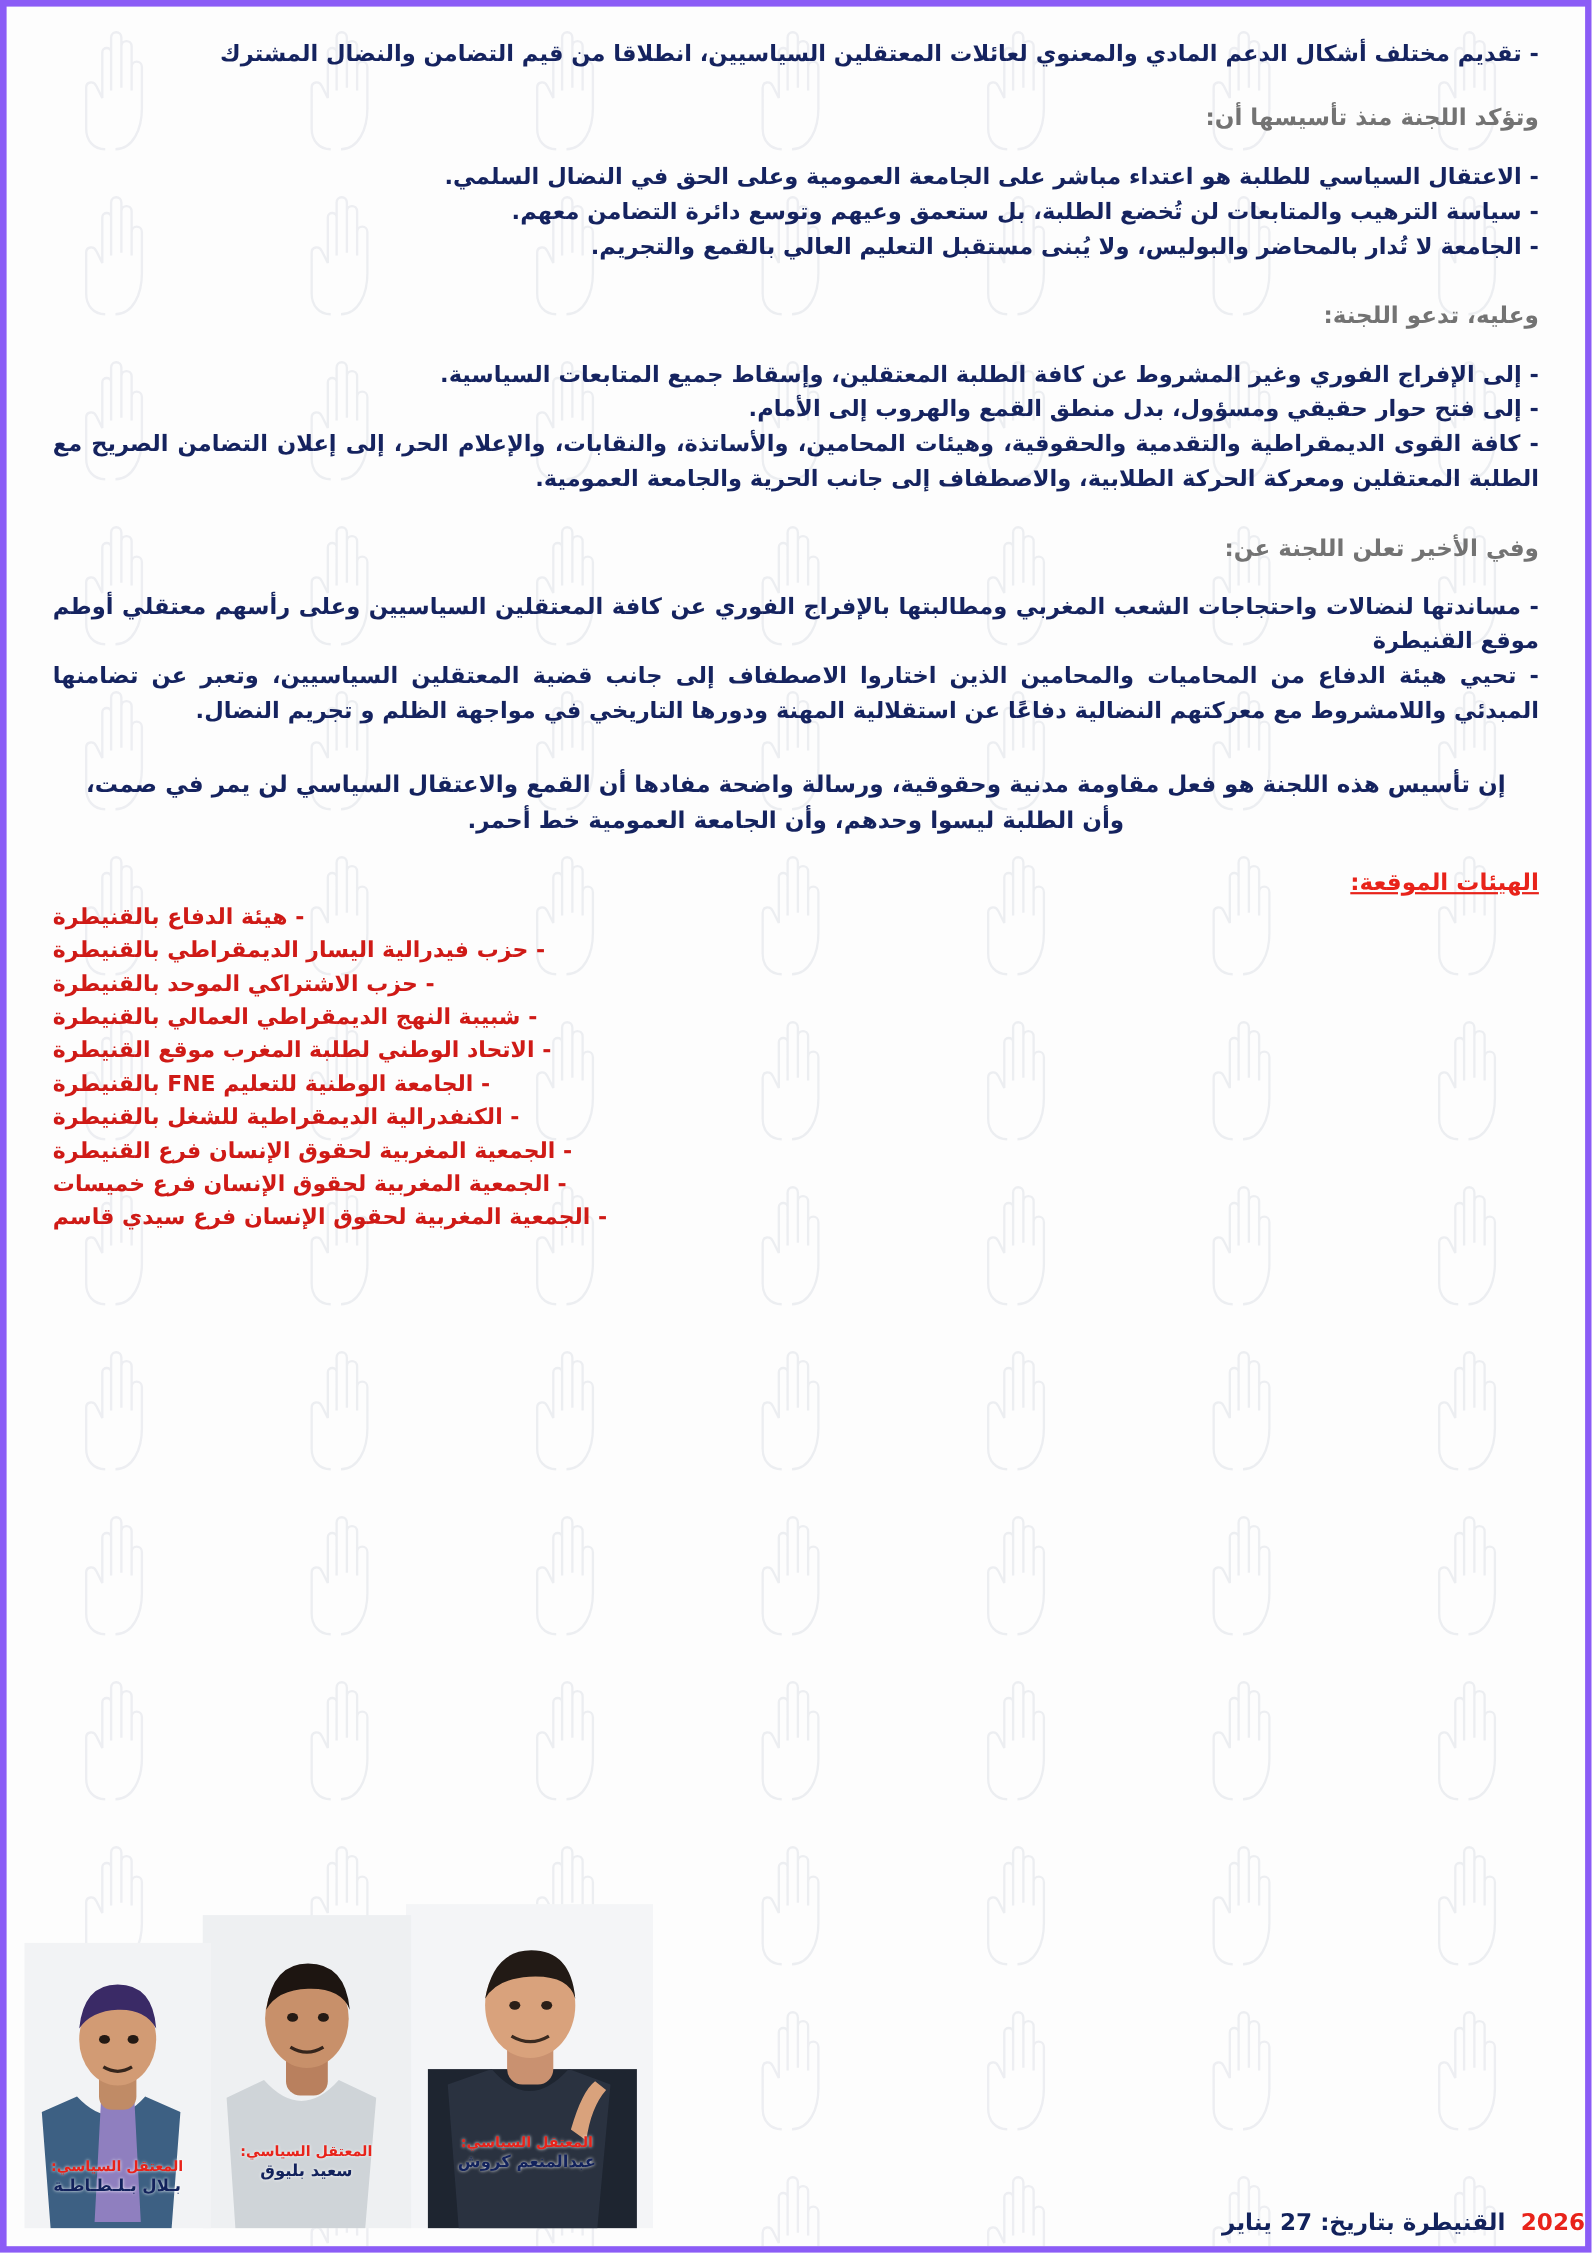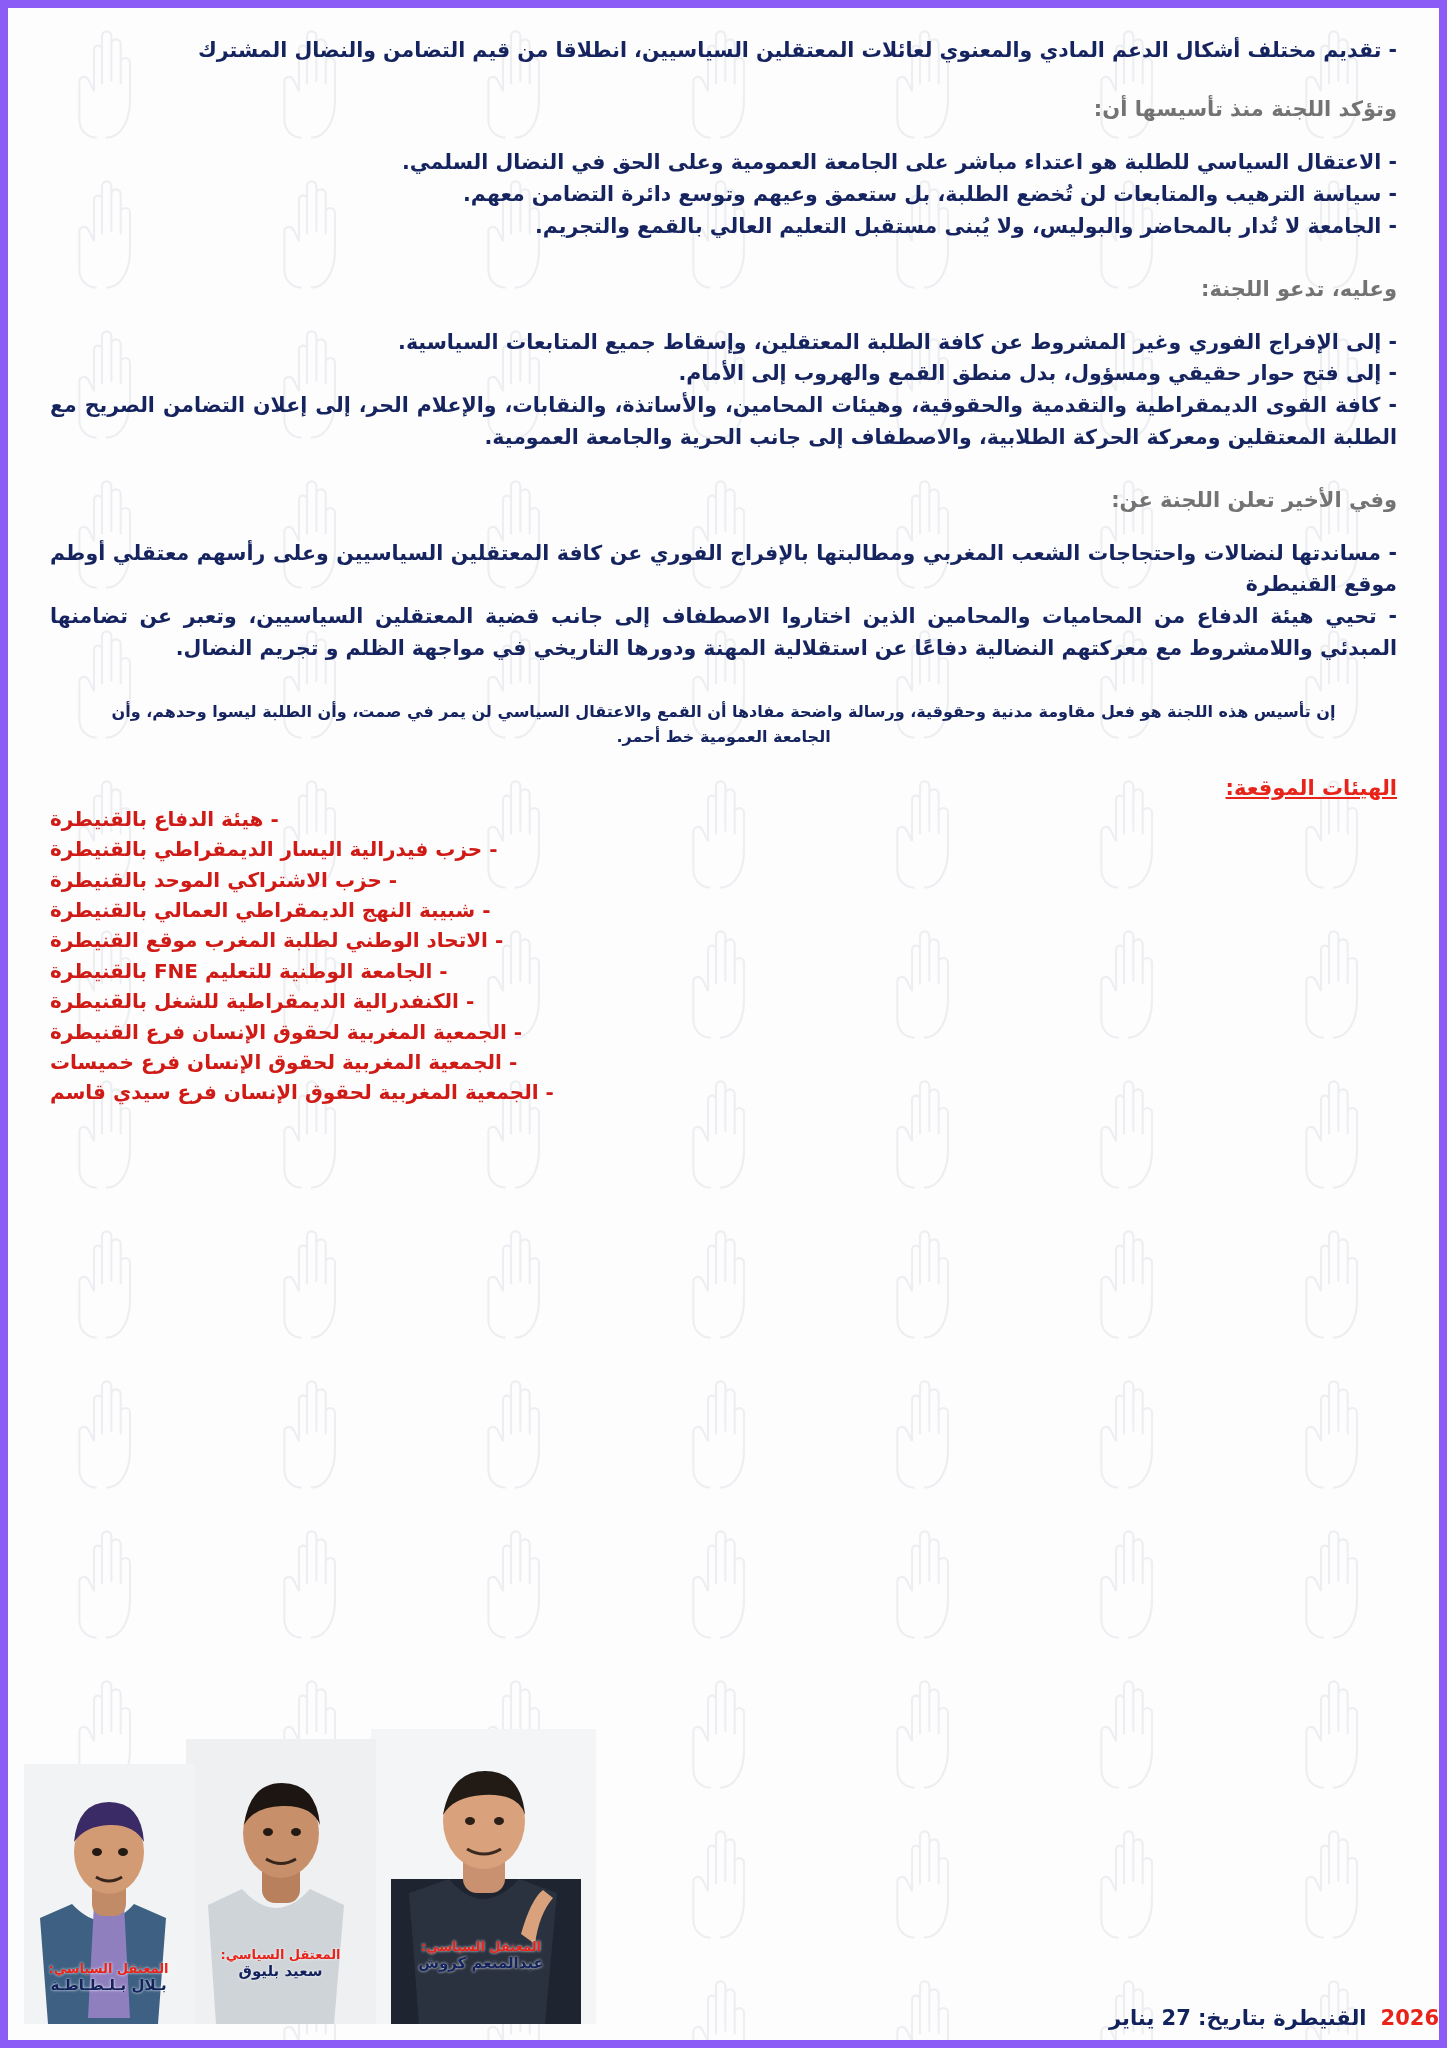--- a/index.html
+++ b/index.html
@@ -5,21 +5,21 @@
   html,body{margin:0;padding:0;}
   body{
     width:1447px;height:2048px;
     background:#ffffff;
     font-family:"DejaVu Sans","Liberation Sans",sans-serif;
     overflow:hidden;
     position:relative;
   }
   .poster{
     position:absolute;inset:0;
-    border:8px solid #8b5cf6;
+    border:6px solid #8b5cf6;
     box-sizing:border-box;
     background:#fdfdfd;
     overflow:hidden;
   }
   
   .watermark{
     position:absolute;inset:0;
     z-index:0;
     opacity:.16;
     pointer-events:none;
@@ -64,21 +64,21 @@
   .head-right{
     text-align:right;
     font-weight:bold;
     font-size:21px;
     color:#737373;
     margin:0;
   }
   .closing{
     text-align:center;
     font-weight:bold;
-    font-size:16px;
+    font-size:21px;
     color:#15235f;
     line-height:1.6;
     direction:rtl;
     margin:0 30px;
   }
   .signatories-title{
     color:#e8231a;
     font-weight:bold;
     font-size:21px;
     text-align:right;

